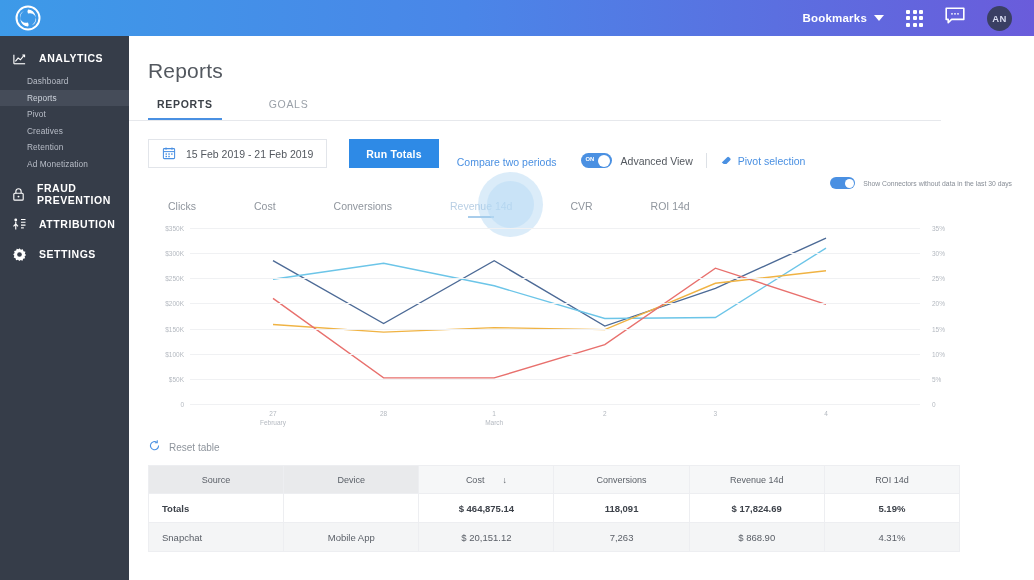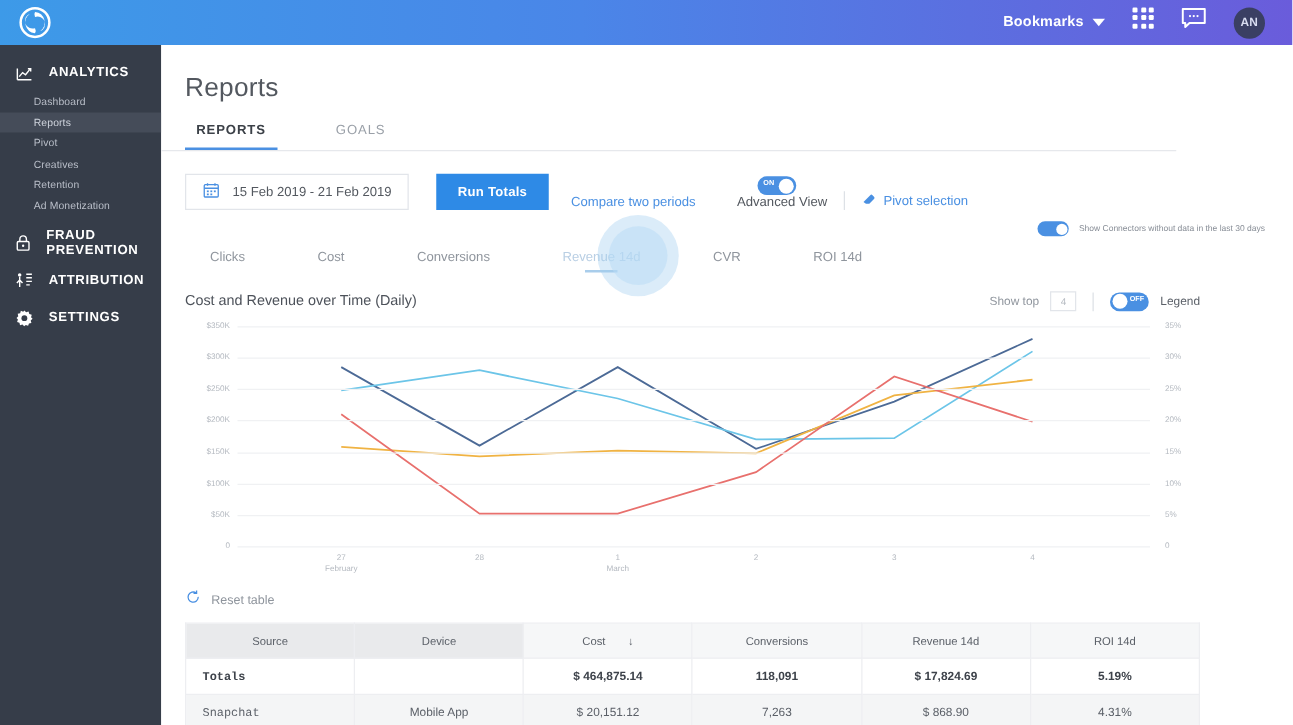--- a/index.html
+++ b/index.html
@@ -12,21 +12,21 @@
 
   
   .topbar {
     position: absolute; top: 0; left: 0; width: 1034px; height: 36px;
     background: linear-gradient(90deg, #3d9ae8 0%, #4a86e8 45%, #5b6fe0 75%, #6a5cdb 100%);
     display: flex; align-items: center;
   }
   .logo { width: 56px; display: flex; align-items: center; justify-content: center; }
   .logo svg { display: block; }
   .topbar-right {
-    margin-left: auto; display: flex; gap: 22px;
+    margin-left: auto; display: flex; align-items: center; gap: 22px;
     padding-right: 22px; color: #fff;
   }
   .bookmarks { display: flex; align-items: center; gap: 7px;
     font-size: 11.5px; font-weight: bold; letter-spacing: .2px; cursor: pointer; }
   .chev { width: 0; height: 0; border-left: 5px solid transparent;
     border-right: 5px solid transparent; border-top: 6px solid #fff; }
   .grid-icon { display: grid; grid-template-columns: repeat(3, 4px);
     grid-template-rows: repeat(3, 4px); gap: 2.5px; cursor: pointer; }
   .grid-icon i { background: #fff; border-radius: 1px; display: block; width: 4px; height: 4px; }
   .chat-icon { cursor: pointer; }
@@ -157,21 +157,21 @@
   table.rpt { border-collapse: collapse; margin: 9px 0 0 19px; width: 812px; }
   table.rpt th {
     font-size: 9px; font-weight: normal; color: #5b6068;
     height: 28px; border: 1px solid #edeef1; background: #f6f7f8;
   }
   table.rpt th.dim { background: #e9eaec; }
   table.rpt td {
     font-size: 9.5px; color: #3d424a; height: 29px; text-align: center;
     border: 1px solid #edeef1;
   }
-  table.rpt td.left { text-align: left; padding-left: 13px; font-family: Liberation Mono, monospace; }
+  table.rpt td.left { text-align: left; padding-left: 13px; }
   table.rpt tr.totals td { font-weight: bold; }
   table.rpt tr.alt td { background: #f4f5f6; color: #5b6068; }
   .sort-arrow { margin-left: 18px; font-size: 9px; }
 </style>
 </head>
 <body>
 
 <div class="app">
 
   <div class="topbar">
@@ -315,21 +315,21 @@
             <rect x="7.2" y="11.2" width="1.7" height="1.6" fill="#4a90e2"></rect>
           </svg>
         </span>
         <span>15 Feb 2019 - 21 Feb 2019</span>
       </div>
 
       <button class="run-btn">Run Totals</button>
 
       <span class="cmp-link">Compare two periods</span>
 
-      <span style="margin-left:24px;display:flex;align-items:center;flex-direction:column;">
+      <span style="margin-left:24px;display:flex;align-items:center;">
         <span class="tg on">
           <span class="tglbl">ON</span>
           <span class="knob"></span>
         </span>
         <span class="adv-label">Advanced View</span>
       </span>
 
       <span class="divider-v"></span>
 
       <span class="clear-sel">
@@ -366,33 +366,20 @@
       <div class="metric">
         <span>CVR</span>
       </div>
       <div class="metric">
         <span>ROI 14d</span>
       </div>
       <div class="click-halo"></div>
     </div>
 
     <div class="chart-card">
-      <div class="chart-head">
-        <span class="chart-title">Cost and Revenue over Time (Daily)</span>
-        <span class="chart-ctrls">
-          <span class="lbl">Show top</span>
-          <span class="topbox">4</span>
-          <span class="divider-v" style="margin:0 4px;"></span>
-          <span class="tg off">
-            <span class="tglbl">OFF</span>
-            <span class="knob"></span>
-          </span>
-          <span class="lbl" style="color:#5b6068;">Legend</span>
-        </span>
-      </div>
 
       <div class="plot-wrap">
 
         <svg class="plot-svg" id="plot-svg" width="730" height="176">
             <polyline points="83.0,32.7 193.6,95.5 304.2,32.7 414.8,98.1 525.4,60.3 636.0,10.1" fill="none" stroke="#4c6a96" stroke-width="1.4"></polyline>
             <polyline points="83.0,51.3 193.6,35.2 304.2,57.8 414.8,90.5 525.4,89.5 636.0,20.1" fill="none" stroke="#6cc5e8" stroke-width="1.4"></polyline>
             <polyline points="83.0,96.5 193.6,104.1 304.2,99.6 414.8,101.6 525.4,55.3 636.0,42.7" fill="none" stroke="#f0b343" stroke-width="1.4"></polyline>
             <polyline points="83.0,70.4 193.6,149.9 304.2,149.9 414.8,116.7 525.4,40.2 636.0,76.4" fill="none" stroke="#e8706d" stroke-width="1.4"></polyline>
           </svg>
         <div id="x-axis">

